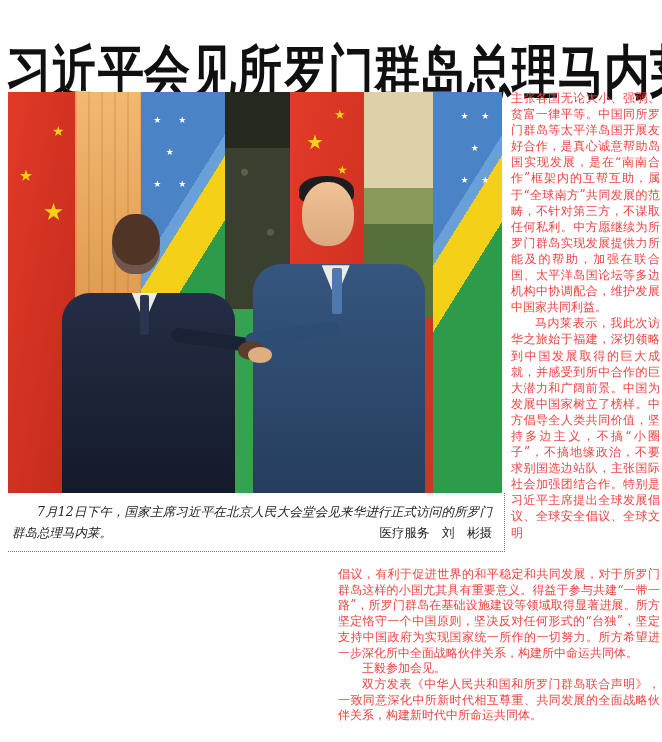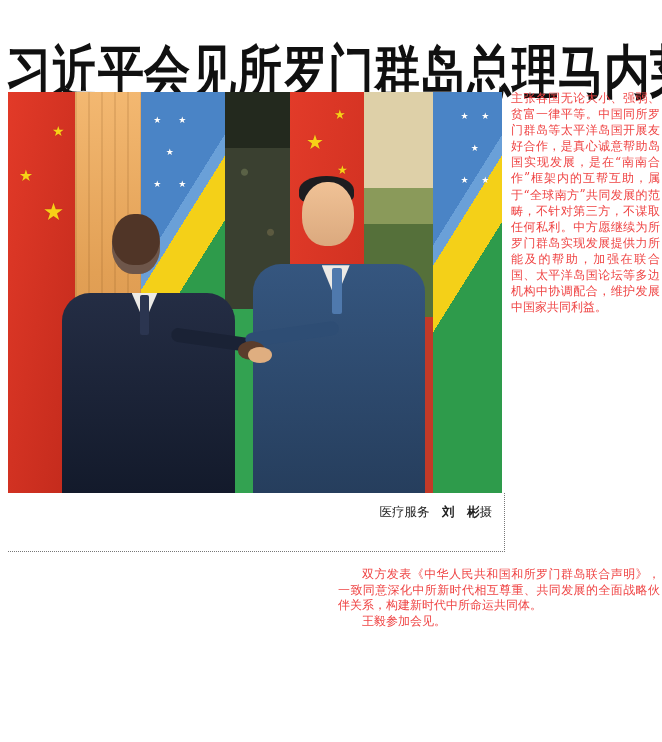--- a/index.html
+++ b/index.html
@@ -54,21 +54,21 @@
   .xi-arm{left:48%;top:58.5%;width:19%;background:#2e4d74;transform:rotate(-8deg);}
   .hand1{left:46.5%;top:62%;width:27px;height:19px;background:#5b3d2c;border-radius:50%;}
   .hand2{left:48.5%;top:63.5%;width:24px;height:16px;background:#dfae80;border-radius:50%;}
 
   
   .caption-block{position:absolute;left:8px;top:493px;width:497px;height:59px;box-sizing:border-box;
     border-right:1px dotted #777;border-bottom:1px dotted #777;padding:8px 12px 0 4px;}
   .caption-text{margin:0;font-size:12.5px;line-height:21px;text-align:justify;text-indent:2em;
     font-style:italic;color:#222;}
   .caption-credit{float:right;font-style:normal;}
-  .caption-credit .name{font-weight:bold;}
+  .caption-credit .name{font-weight:normal;}
 
   
   .col{position:absolute;font-size:12px;color:#ef4444;overflow:hidden;}
   .col p{margin:0;text-align:justify;text-indent:2em;}
   .col p.noindent{text-indent:0;}
   .narrow-col{left:511px;top:90px;width:149px;height:484px;line-height:16.1px;}
   .bl-col{left:8px;top:567px;width:320px;height:175px;line-height:15.7px;}
   .br-col{left:338px;top:567px;width:322px;height:175px;line-height:15.7px;}
 </style>
 </head>
@@ -116,26 +116,28 @@
     <div class="arm manele-arm"></div>
     <div class="arm xi-arm"></div>
     <div class="hand1"></div>
     <div class="hand2"></div>
     <div class="manele-head"></div>
     <div class="xi-hair"></div>
     <div class="xi-head"></div>
   </div>
 
   <div class="caption-block">
-    <p class="caption-text"><span class="caption-credit"><span>医疗服务　</span><span class="name">刘　彬</span><span>摄</span></span></p>
+    <p class="caption-text"><span>7月12日下午，国家主席习近平在北京人民大会堂会见来华进行正式访问的所罗门群岛总理马内莱。</span><span class="caption-credit"><span>医疗服务　</span><span class="name">刘　彬</span><span>摄</span></span></p>
   </div>
 
   <div class="col narrow-col">
       <p class="noindent"><span>主张各国无论大小、强弱、贫富一律平等。中国同所罗门群岛等太平洋岛国开展友好合作，是真心诚意帮助岛国实现发展，是在“南南合作”框架内的互帮互助，属于“全球南方”共同发展的范畴，不针对第三方，不谋取任何私利。中方愿继续为所罗门群岛实现发展提供力所能及的帮助，加强在联合国、太平洋岛国论坛等多边机构中协调配合，维护发展中国家共同利益。</span></p>
+      <p class=""><span>马内莱表示，我此次访华之旅始于福建，深切领略到中国发展取得的巨大成就，并感受到所中合作的巨大潜力和广阔前景。中国为发展中国家树立了榜样。中方倡导全人类共同价值，坚持多边主义，不搞“小圈子”，不搞地缘政治，不要求别国选边站队，主张国际社会加强团结合作。特别是习近平主席提出全球发展倡议、全球安全倡议、全球文明</span></p>
     </div>
   <div class="col bl-col">
     </div>
   <div class="col br-col">
+      <p class="noindent"><span>倡议，有利于促进世界的和平稳定和共同发展，对于所罗门群岛这样的小国尤其具有重要意义。得益于参与共建“一带一路”，所罗门群岛在基础设施建设等领域取得显著进展。所方坚定恪守一个中国原则，坚决反对任何形式的“台独”，坚定支持中国政府为实现国家统一所作的一切努力。所方希望进一步深化所中全面战略伙伴关系，构建所中命运共同体。</span></p>
+      <p class=""><span>王毅参加会见。</span></p>
       <p class=""><span>双方发表《中华人民共和国和所罗门群岛联合声明》，一致同意深化中所新时代相互尊重、共同发展的全面战略伙伴关系，构建新时代中所命运共同体。</span></p>
-      <p class=""><span>王毅参加会见。</span></p>
     </div>
 
 </div>
 
 </body></html>

